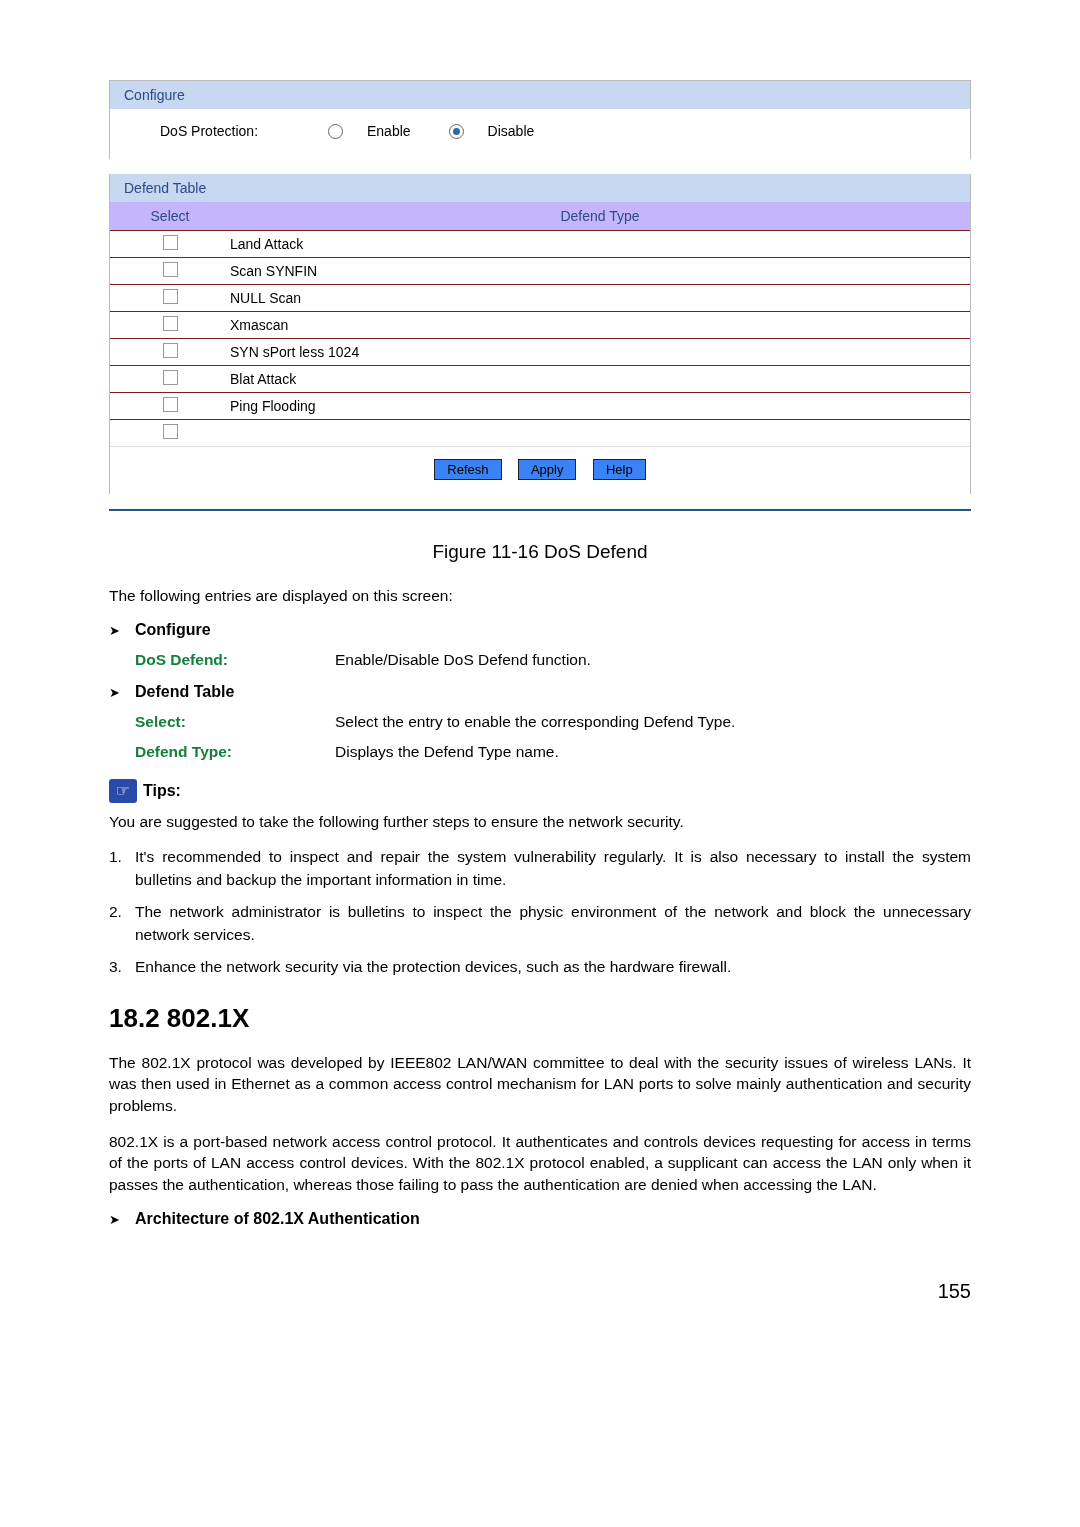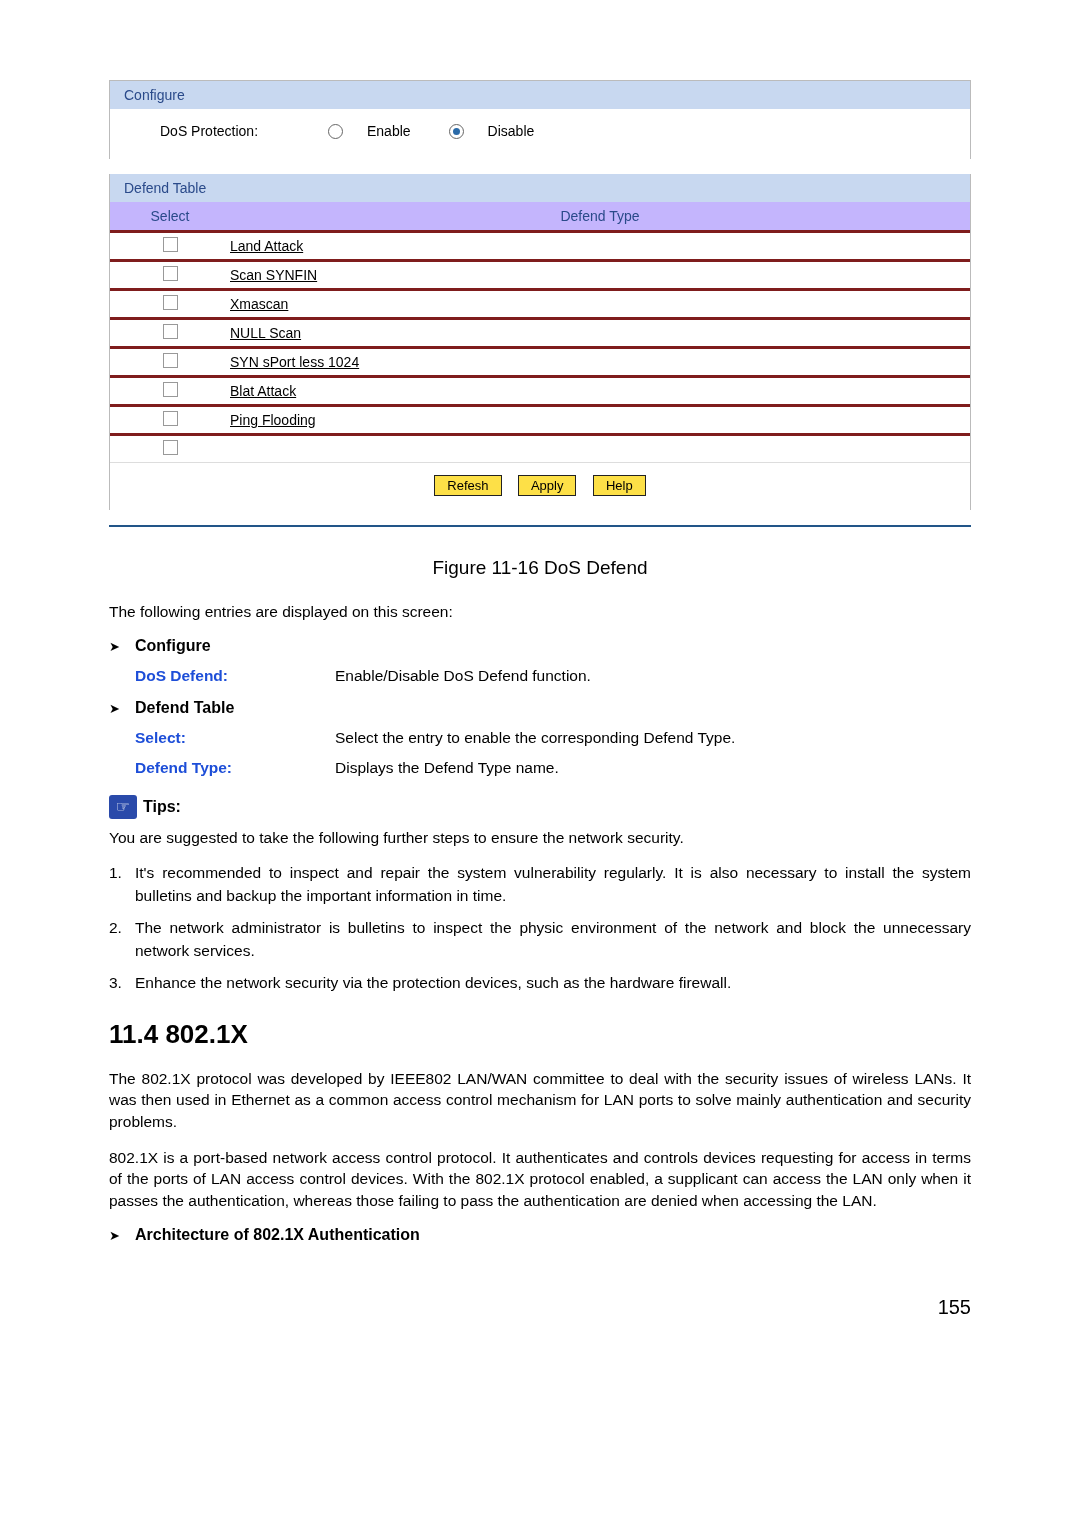--- a/index.html
+++ b/index.html
@@ -67,22 +67,21 @@
   }
   .col-type {
     flex: 1;
     text-align: center;
     padding: 6px 0;
   }
   .defend-row {
     display: flex;
     align-items: center;
     font-size: 14px;
-    border-top: 3px solid #7f1d1d;
-    text-decoration: underline;
+    border-top: 1px solid #7f1d1d;
   }
   .defend-row .col-select {
     padding: 4px 0;
   }
   .defend-row .txt {
     flex: 1;
     padding: 4px 0;
     text-align: left;
   }
   .chk {
@@ -96,21 +95,21 @@
     text-align: center;
     padding: 12px 0 14px 0;
     border-top: 1px solid #ddd;
   }
   .btn {
     display: inline-block;
     border: 1px solid #222;
     padding: 2px 12px;
     font-size: 13px;
     margin: 0 6px;
-    background: #fde047;
+    background: #3b82f6;
     cursor: pointer;
   }
   .bottom-rule {
     border-bottom: 2px solid #258;
     margin-top: 2px;
   }
   .figcap {
     text-align: center;
     font-size: 19px;
     margin: 30px 0 22px 0;
@@ -133,21 +132,21 @@
     font-weight: bold;
     font-size: 16px;
   }
   .dl-row {
     display: flex;
     margin: 12px 0 12px 26px;
     font-size: 15.5px;
   }
   .dl-term {
     width: 200px;
-    color: #1d4ed8;
+    color: #15803d;
     font-weight: bold;
   }
   .dl-def {
     flex: 1;
   }
   .tips-row {
     display: flex;
     align-items: center;
     margin: 18px 0 8px 0;
   }
@@ -228,25 +227,25 @@
     <div class="defend-row">
       <div class="col-select"><span class="chk"></span></div>
       <div class="txt">Land Attack</div>
     </div>
     <div class="defend-row">
       <div class="col-select"><span class="chk"></span></div>
       <div class="txt">Scan SYNFIN</div>
     </div>
     <div class="defend-row">
       <div class="col-select"><span class="chk"></span></div>
+      <div class="txt">NULL Scan</div>
+    </div>
+    <div class="defend-row">
+      <div class="col-select"><span class="chk"></span></div>
       <div class="txt">Xmascan</div>
-    </div>
-    <div class="defend-row">
-      <div class="col-select"><span class="chk"></span></div>
-      <div class="txt">NULL Scan</div>
     </div>
     <div class="defend-row">
       <div class="col-select"><span class="chk"></span></div>
       <div class="txt">SYN sPort less 1024</div>
     </div>
     <div class="defend-row">
       <div class="col-select"><span class="chk"></span></div>
       <div class="txt">Blat Attack</div>
     </div>
     <div class="defend-row">
@@ -304,21 +303,21 @@
     <li>
         <span class="num">2.</span>
         <span class="li-body">The network administrator is bulletins to inspect the physic environment of the network and block the unnecessary network services.</span>
       </li>
     <li>
         <span class="num">3.</span>
         <span class="li-body">Enhance the network security via the protection devices, such as the hardware firewall.</span>
       </li>
   </ol>
 
-  <h2 class="sec">11.4 802.1X</h2>
+  <h2 class="sec">18.2 802.1X</h2>
   <p class="bodytext justify">The 802.1X protocol was developed by IEEE802 LAN/WAN committee to deal with the security issues of wireless LANs. It was then used in Ethernet as a common access control mechanism for LAN ports to solve mainly authentication and security problems.</p>
   <p class="bodytext justify">802.1X is a port-based network access control protocol. It authenticates and controls devices requesting for access in terms of the ports of LAN access control devices. With the 802.1X protocol enabled, a supplicant can access the LAN only when it passes the authentication, whereas those failing to pass the authentication are denied when accessing the LAN.</p>
 
   <div class="bullet-row">
     <span class="bullet-arrow">➤</span>
     <span class="bullet-label">Architecture of 802.1X Authentication</span>
   </div>
 
   <div class="pagenum">155</div>
 </div>

